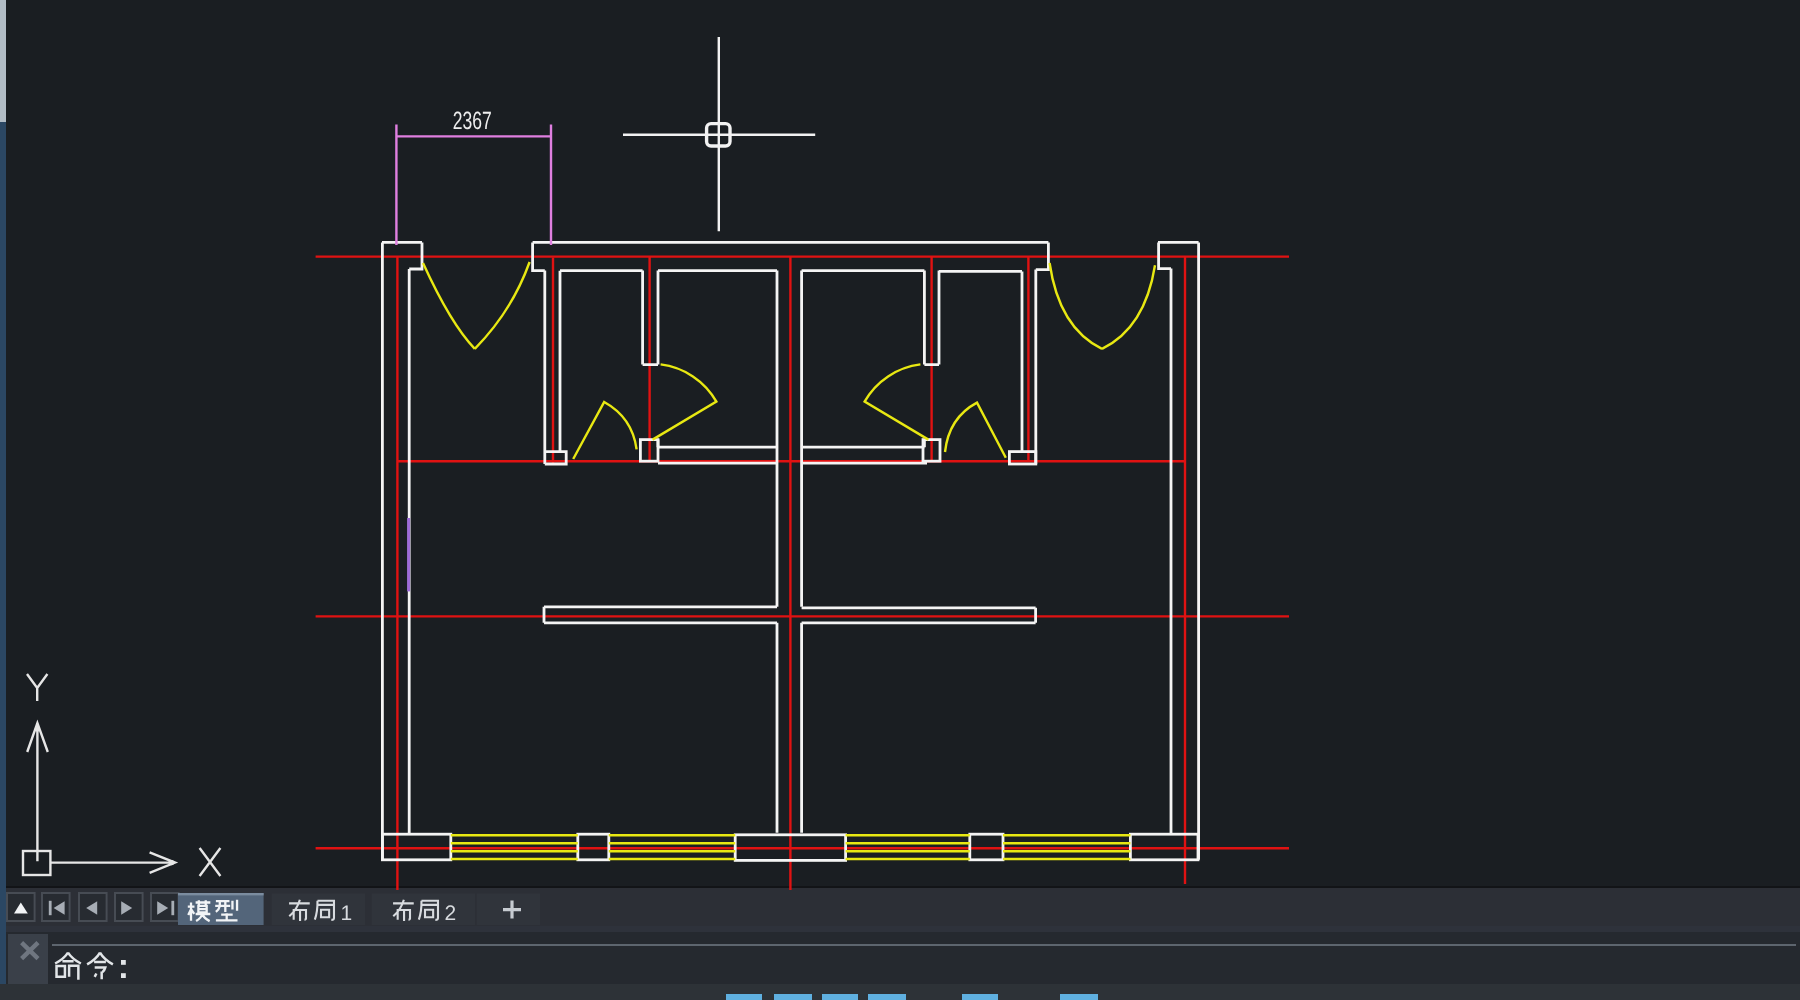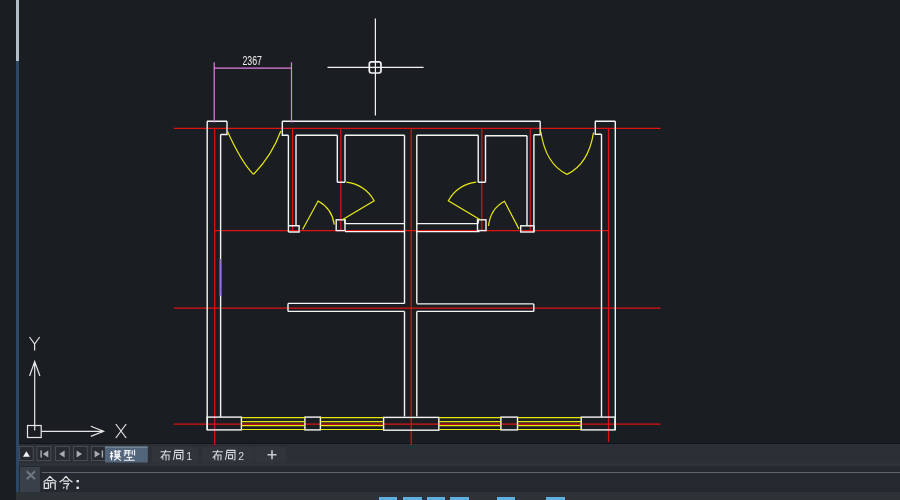--- a/index.html
+++ b/index.html
@@ -1,16 +1,16 @@
 <!DOCTYPE html>
 <html><head>
 <meta charset="utf-8">
 <style>
 html,body{margin:0;padding:0;width:900px;height:500px;overflow:hidden;background:#1a1e22;font-family:"Liberation Sans",sans-serif;}
-#root{position:absolute;top:0;left:16px;width:820px;height:500px;}
+#root{position:absolute;top:0;left:0;width:820px;height:500px;}
 #strip-top{position:absolute;left:0;top:0;width:2.5px;height:61px;background:#b2bdc6;z-index:9;}
 #strip-bot{position:absolute;left:0;top:61px;width:2.5px;height:431px;background:#2b4763;z-index:9;}
 #draw{position:absolute;left:0;top:0;}
 #tabbar{position:absolute;left:0;top:443px;width:900px;height:20px;background:#2c2f36;border-top:1px solid #121417;box-sizing:border-box;}
 #cmd{position:absolute;left:0;top:463px;width:900px;height:29px;background:#25292f;}
 #cmdtop{position:absolute;left:0;top:463px;width:900px;height:3px;background:#2e323b;}
 #cmdgut{position:absolute;left:3.8px;top:466.5px;width:20.5px;height:25.5px;background:#3a4049;}
 #cmdline{position:absolute;left:26px;top:471.5px;width:872px;height:1px;background:#5d656e;}
 #status{position:absolute;left:0;top:492px;width:900px;height:8px;background:#2d3237;}
 .bluebar{position:absolute;top:496.5px;height:3.5px;background:#5fb0e0;}

